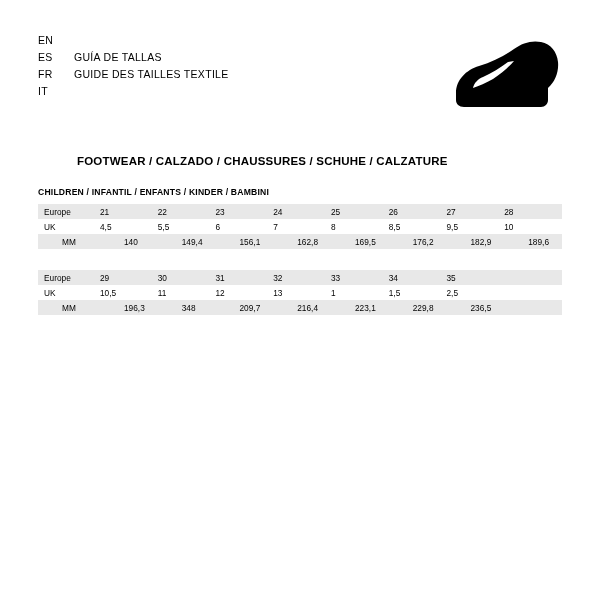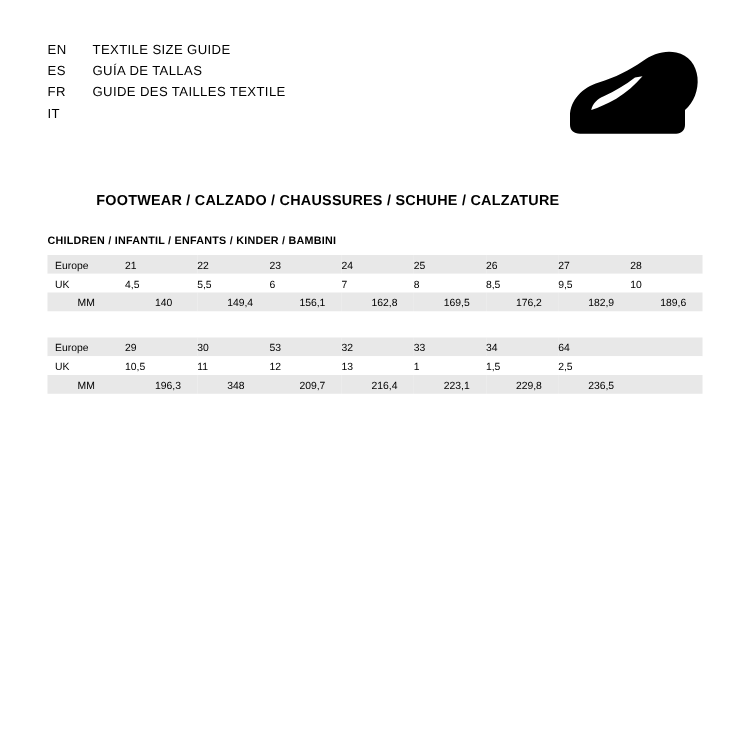--- a/index.html
+++ b/index.html
@@ -115,21 +115,20 @@
   }
 </style>
 </head>
 <body>
 
 <div class="page">
 
   <div class="lang-block">
     <div class="lang-row">
       <span class="lang-code">EN</span>
-      <span class="lang-title">TEXTILE SIZE GUIDE</span>
     </div>
     <div class="lang-row">
       <span class="lang-code">ES</span>
       <span class="lang-title">GUÍA DE TALLAS</span>
     </div>
     <div class="lang-row">
       <span class="lang-code">FR</span>
       <span class="lang-title">GUIDE DES TAILLES TEXTILE</span>
     </div>
     <div class="lang-row">
@@ -184,25 +183,25 @@
       </tr>
     </tbody>
   </table>
 
   <table class="size-table second">
     <tbody>
       <tr class="header-row">
         <td class="rowlabel">Europe</td>
         <td>29</td>
         <td>30</td>
-        <td>53</td>
+        <td>31</td>
         <td>32</td>
         <td>33</td>
         <td>34</td>
-        <td>64</td>
+        <td>35</td>
         <td></td>
       </tr>
       <tr class="plain">
         <td class="rowlabel">UK</td>
         <td>10,5</td>
         <td>11</td>
         <td>12</td>
         <td>13</td>
         <td>1</td>
         <td>1,5</td>

